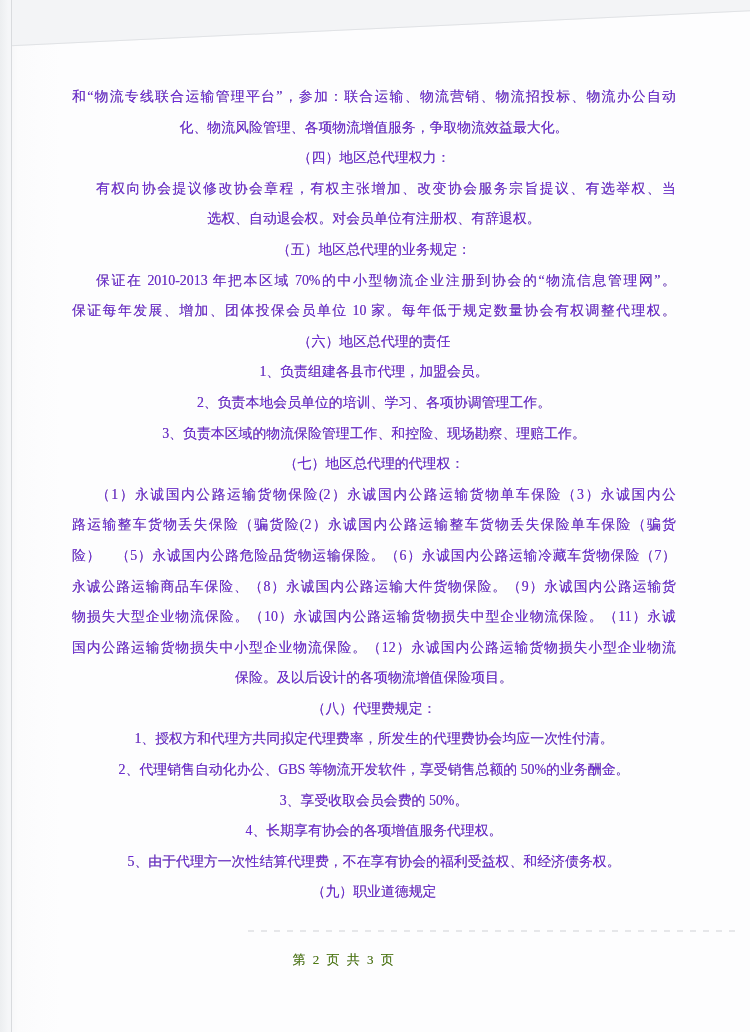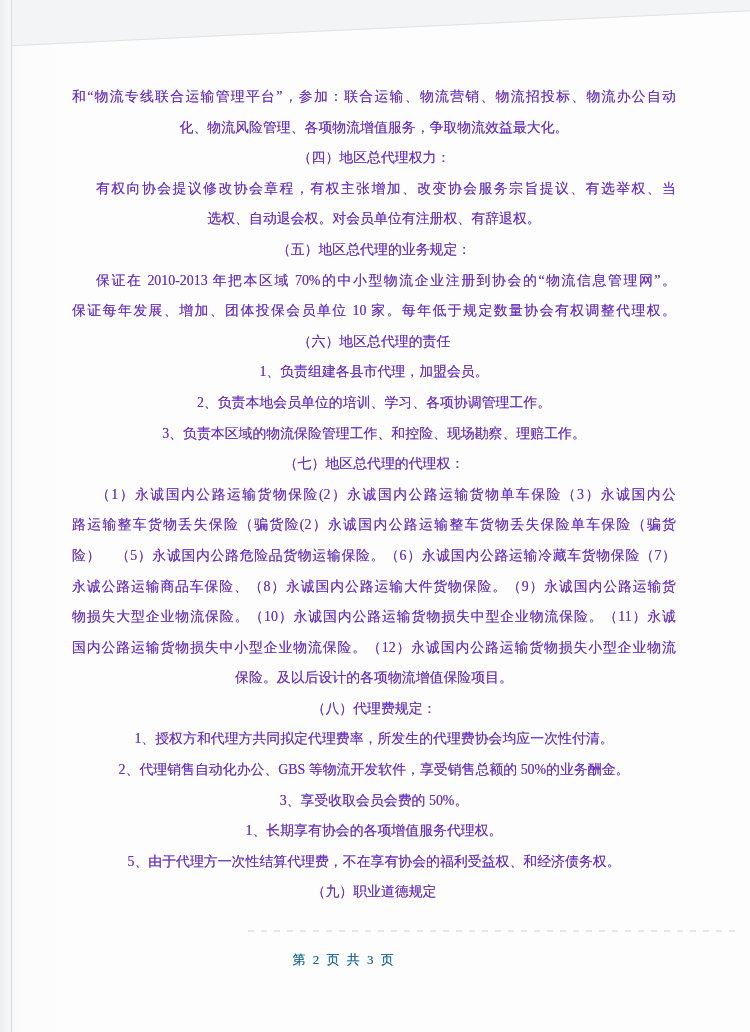--- a/index.html
+++ b/index.html
@@ -74,21 +74,21 @@
     font-family: Liberation Serif, serif;
   }
   .page-footer {
     position: absolute;
     top: 951px;
     left: 44px;
     width: 600px;
     text-align: center;
     font-size: 13px;
     letter-spacing: 2px;
-    color: #0369a1;
+    color: #4d7c0f;
     text-shadow: 0 0 0.5px rgba(45,44,42,0.5);
   }
 </style>
 </head>
 <body>
 
 <div class="paper">
   <div class="scan-top-fold"></div>
   <div class="scan-left-edge"></div>
   <div class="scan-artifact"></div>
@@ -111,19 +111,19 @@
       <div class="line j">路运输整车货物丢失保险（骗货险(2）永诚国内公路运输整车货物丢失保险单车保险（骗货</div>
       <div class="line j">险）　（5）永诚国内公路危险品货物运输保险。（6）永诚国内公路运输冷藏车货物保险（7）</div>
       <div class="line j">永诚公路运输商品车保险、（8）永诚国内公路运输大件货物保险。（9）永诚国内公路运输货</div>
       <div class="line j">物损失大型企业物流保险。（10）永诚国内公路运输货物损失中型企业物流保险。（11）永诚</div>
       <div class="line j">国内公路运输货物损失中小型企业物流保险。（12）永诚国内公路运输货物损失小型企业物流</div>
       <div class="line">保险。及以后设计的各项物流增值保险项目。</div>
       <div class="line">（八）代理费规定：</div>
       <div class="line">1、授权方和代理方共同拟定代理费率，所发生的代理费协会均应一次性付清。</div>
       <div class="line">2、代理销售自动化办公、GBS 等物流开发软件，享受销售总额的 50%的业务酬金。</div>
       <div class="line">3、享受收取会员会费的 50%。</div>
-      <div class="line">1、长期享有协会的各项增值服务代理权。</div>
+      <div class="line">4、长期享有协会的各项增值服务代理权。</div>
       <div class="line">5、由于代理方一次性结算代理费，不在享有协会的福利受益权、和经济债务权。</div>
       <div class="line">（九）职业道德规定</div>
     </div>
 
   <div class="page-footer">第 2 页 共 3 页</div>
 </div>
 
 </body></html>

